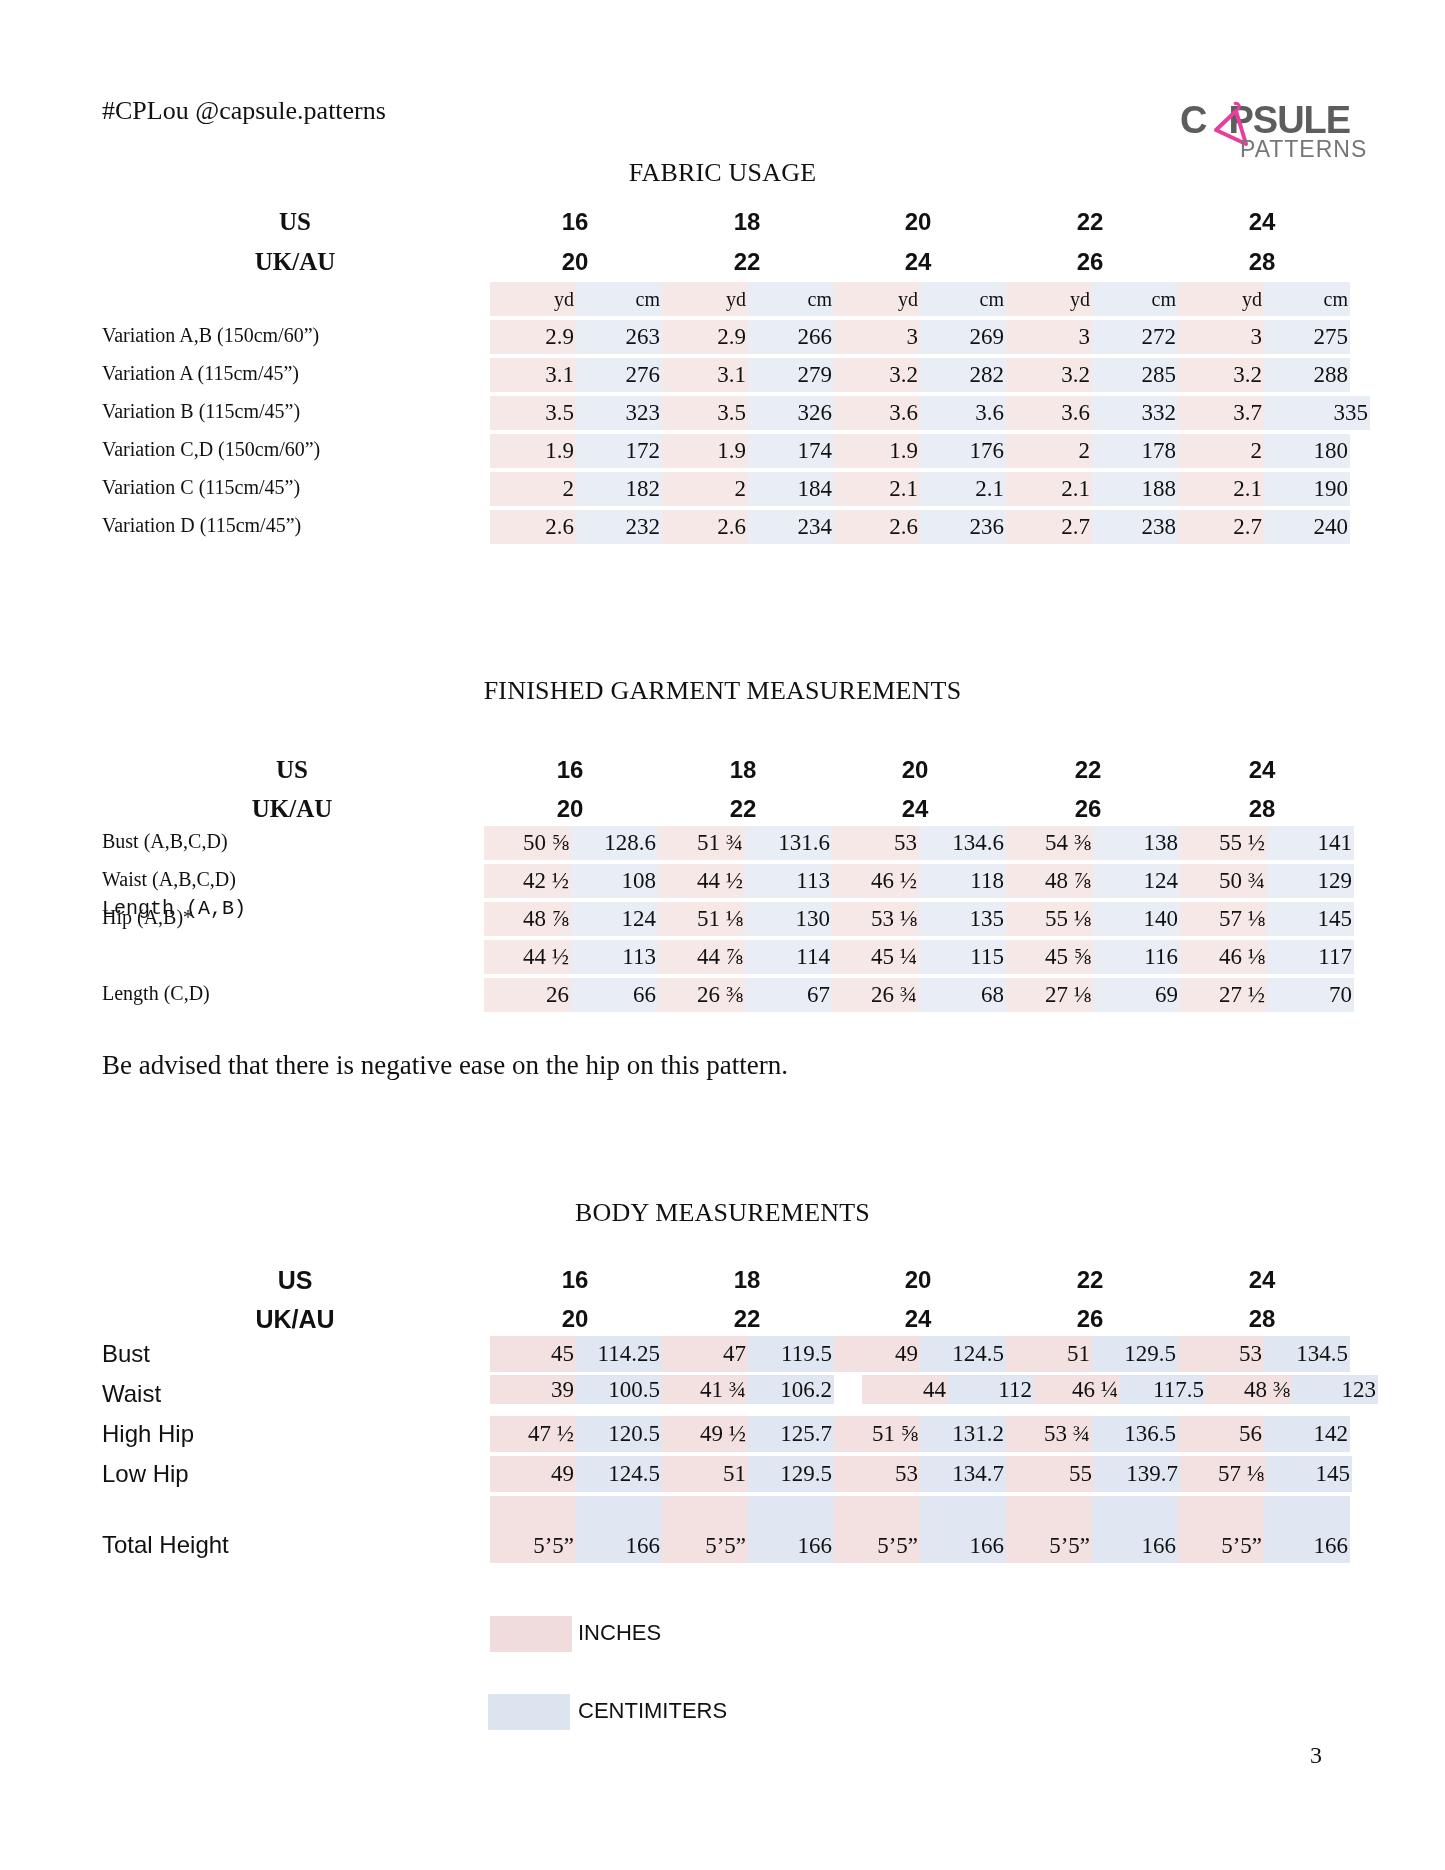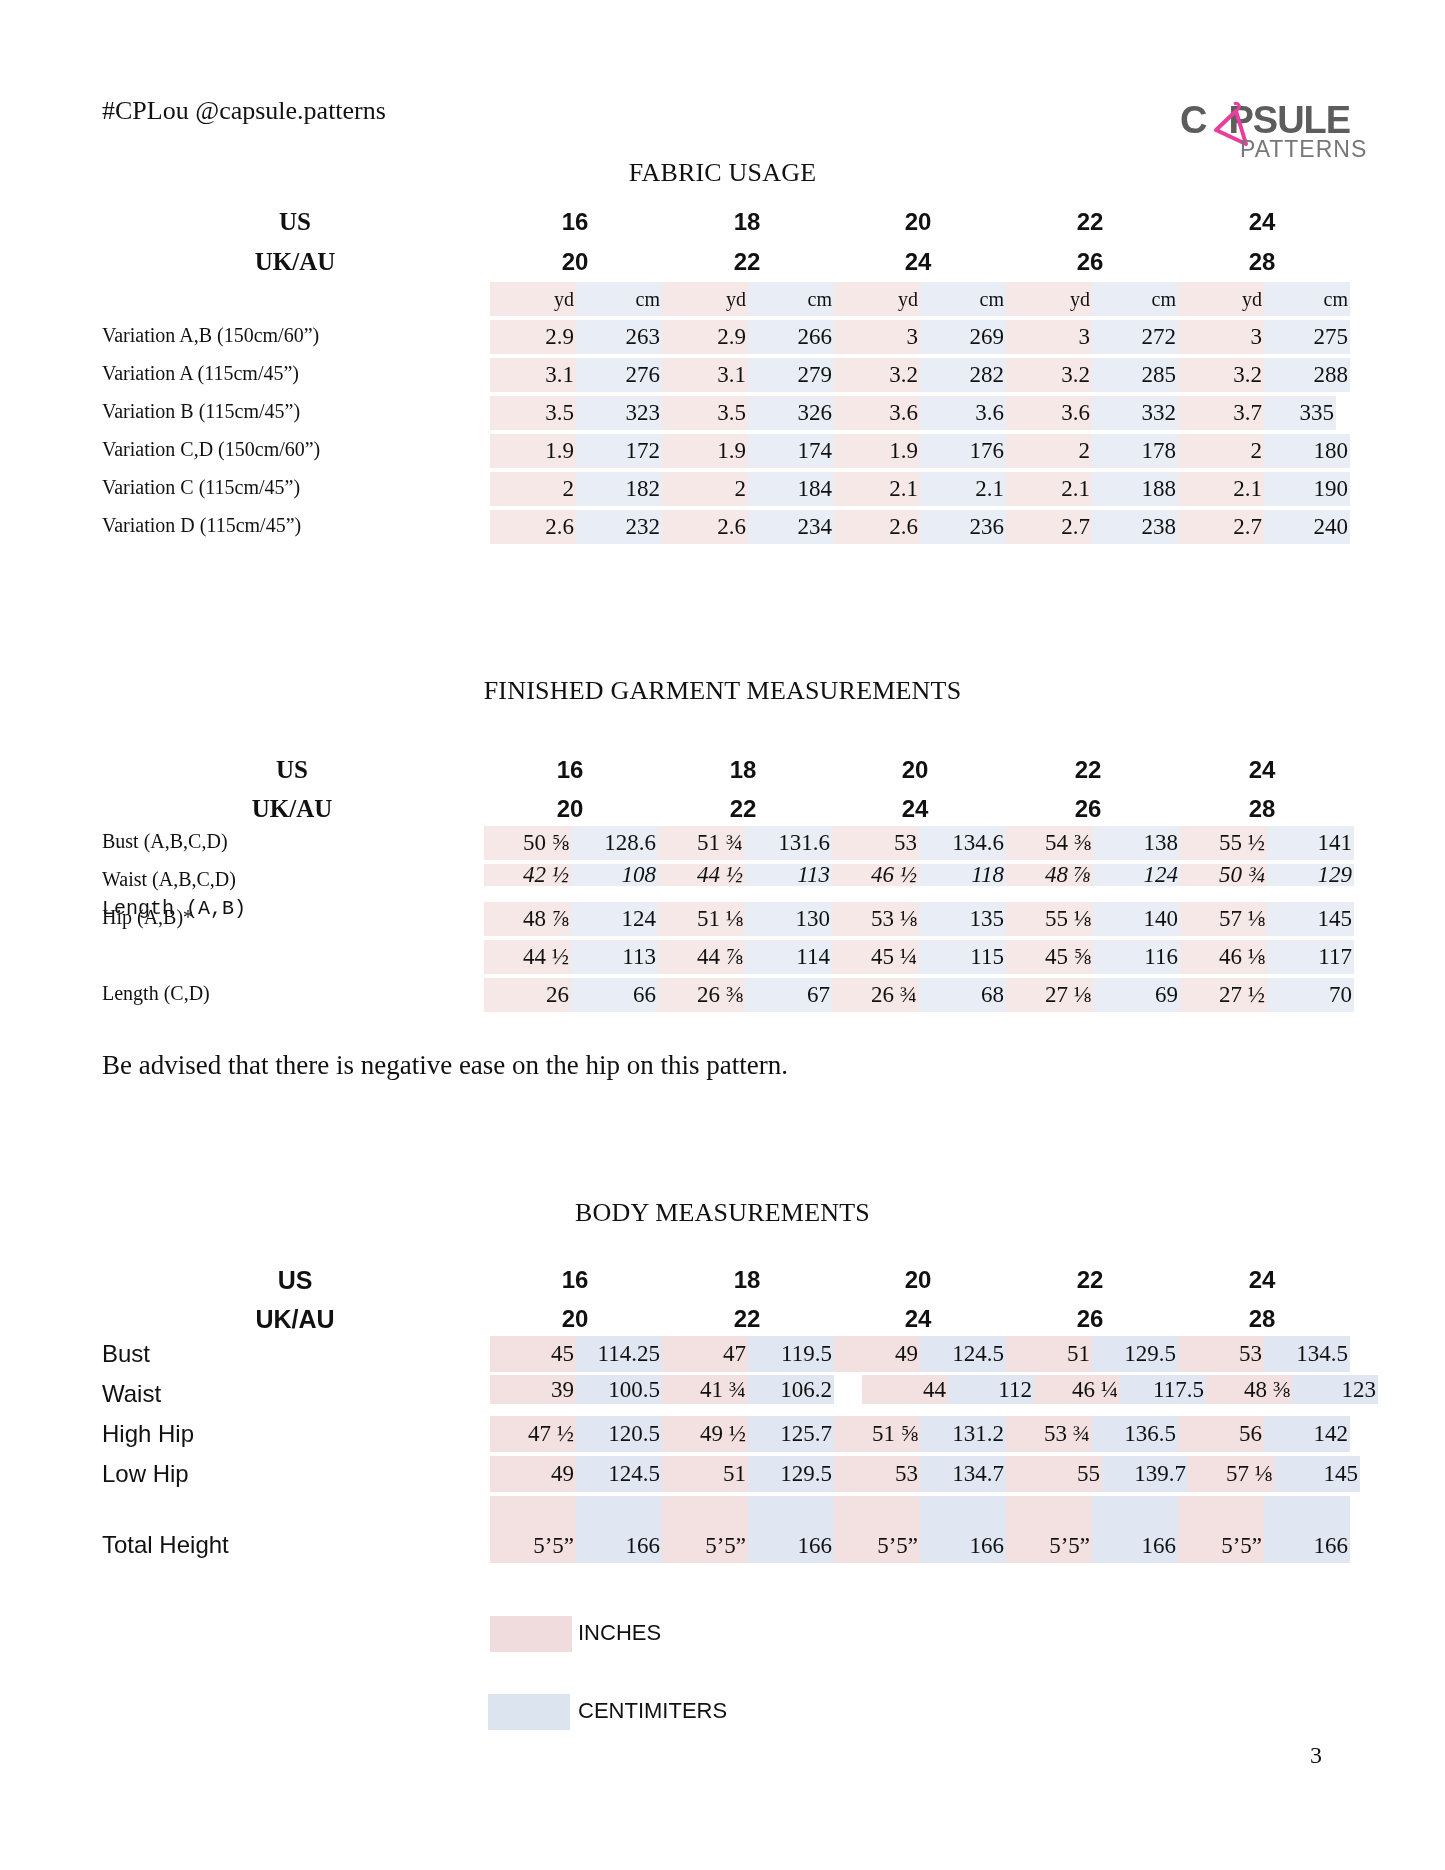--- a/index.html
+++ b/index.html
@@ -113,21 +113,21 @@
       <div class="grid-row" style="top: 114px; height: 34px;">
         <div class="cell in" style="width: 86px;">3.5</div>
         <div class="cell cm" style="width: 86px;">323</div>
         <div class="cell in" style="width: 86px;">3.5</div>
         <div class="cell cm" style="width: 86px;">326</div>
         <div class="cell in" style="width: 86px;">3.6</div>
         <div class="cell cm" style="width: 86px;">3.6</div>
         <div class="cell in" style="width: 86px;">3.6</div>
         <div class="cell cm" style="width: 86px;">332</div>
         <div class="cell in" style="width: 86px;">3.7</div>
-        <div class="cell cm" style="width: 72px; padding-left: 40px;">335</div>
+        <div class="cell cm" style="width: 106px; padding-left: 40px;">335</div>
       </div>
       <div class="grid-row" style="top: 152px; height: 34px;">
         <div class="cell in" style="width: 86px;">1.9</div>
         <div class="cell cm" style="width: 86px;">172</div>
         <div class="cell in" style="width: 86px;">1.9</div>
         <div class="cell cm" style="width: 86px;">174</div>
         <div class="cell in" style="width: 86px;">1.9</div>
         <div class="cell cm" style="width: 86px;">176</div>
         <div class="cell in" style="width: 86px;">2</div>
         <div class="cell cm" style="width: 86px;">178</div>
@@ -186,21 +186,21 @@
         <div class="cell cm" style="width: 87px;">128.6</div>
         <div class="cell in" style="width: 87px;">51 ¾</div>
         <div class="cell cm" style="width: 87px;">131.6</div>
         <div class="cell in" style="width: 87px;">53</div>
         <div class="cell cm" style="width: 87px;">134.6</div>
         <div class="cell in" style="width: 87px;">54 ⅜</div>
         <div class="cell cm" style="width: 87px;">138</div>
         <div class="cell in" style="width: 87px;">55 ½</div>
         <div class="cell cm" style="width: 87px;">141</div>
       </div>
-      <div class="grid-row" style="top: 38px; height: 22px; font-style: italic;">
+      <div class="grid-row" style="top: 38px; height: 34px;">
         <div class="cell in" style="width: 87px;">42 ½</div>
         <div class="cell cm" style="width: 87px;">108</div>
         <div class="cell in" style="width: 87px;">44 ½</div>
         <div class="cell cm" style="width: 87px;">113</div>
         <div class="cell in" style="width: 87px;">46 ½</div>
         <div class="cell cm" style="width: 87px;">118</div>
         <div class="cell in" style="width: 87px;">48 ⅞</div>
         <div class="cell cm" style="width: 87px;">124</div>
         <div class="cell in" style="width: 87px;">50 ¾</div>
         <div class="cell cm" style="width: 87px;">129</div>
@@ -300,21 +300,21 @@
         <div class="cell in" style="width: 86px;">56</div>
         <div class="cell cm" style="width: 86px;">142</div>
       </div>
       <div class="grid-row" style="top: 120px; height: 36px;">
         <div class="cell in" style="width: 86px;">49</div>
         <div class="cell cm" style="width: 86px;">124.5</div>
         <div class="cell in" style="width: 86px;">51</div>
         <div class="cell cm" style="width: 86px;">129.5</div>
         <div class="cell in" style="width: 86px;">53</div>
         <div class="cell cm" style="width: 86px;">134.7</div>
-        <div class="cell in" style="width: 96px;">55</div>
+        <div class="cell in" style="width: 88px;">55</div>
         <div class="cell cm" style="width: 86px;">139.7</div>
         <div class="cell in" style="width: 86px;">57 ⅛</div>
         <div class="cell cm" style="width: 86px;">145</div>
       </div>
       <div class="grid-row" style="top: 160px; height: 66.6px;">
         <div class="cell in" style="width: 86px; align-items: flex-end; padding-bottom: 4px;">5’5”</div>
         <div class="cell cm" style="width: 86px; align-items: flex-end; padding-bottom: 4px;">166</div>
         <div class="cell in" style="width: 86px; align-items: flex-end; padding-bottom: 4px;">5’5”</div>
         <div class="cell cm" style="width: 86px; align-items: flex-end; padding-bottom: 4px;">166</div>
         <div class="cell in" style="width: 86px; align-items: flex-end; padding-bottom: 4px;">5’5”</div>

